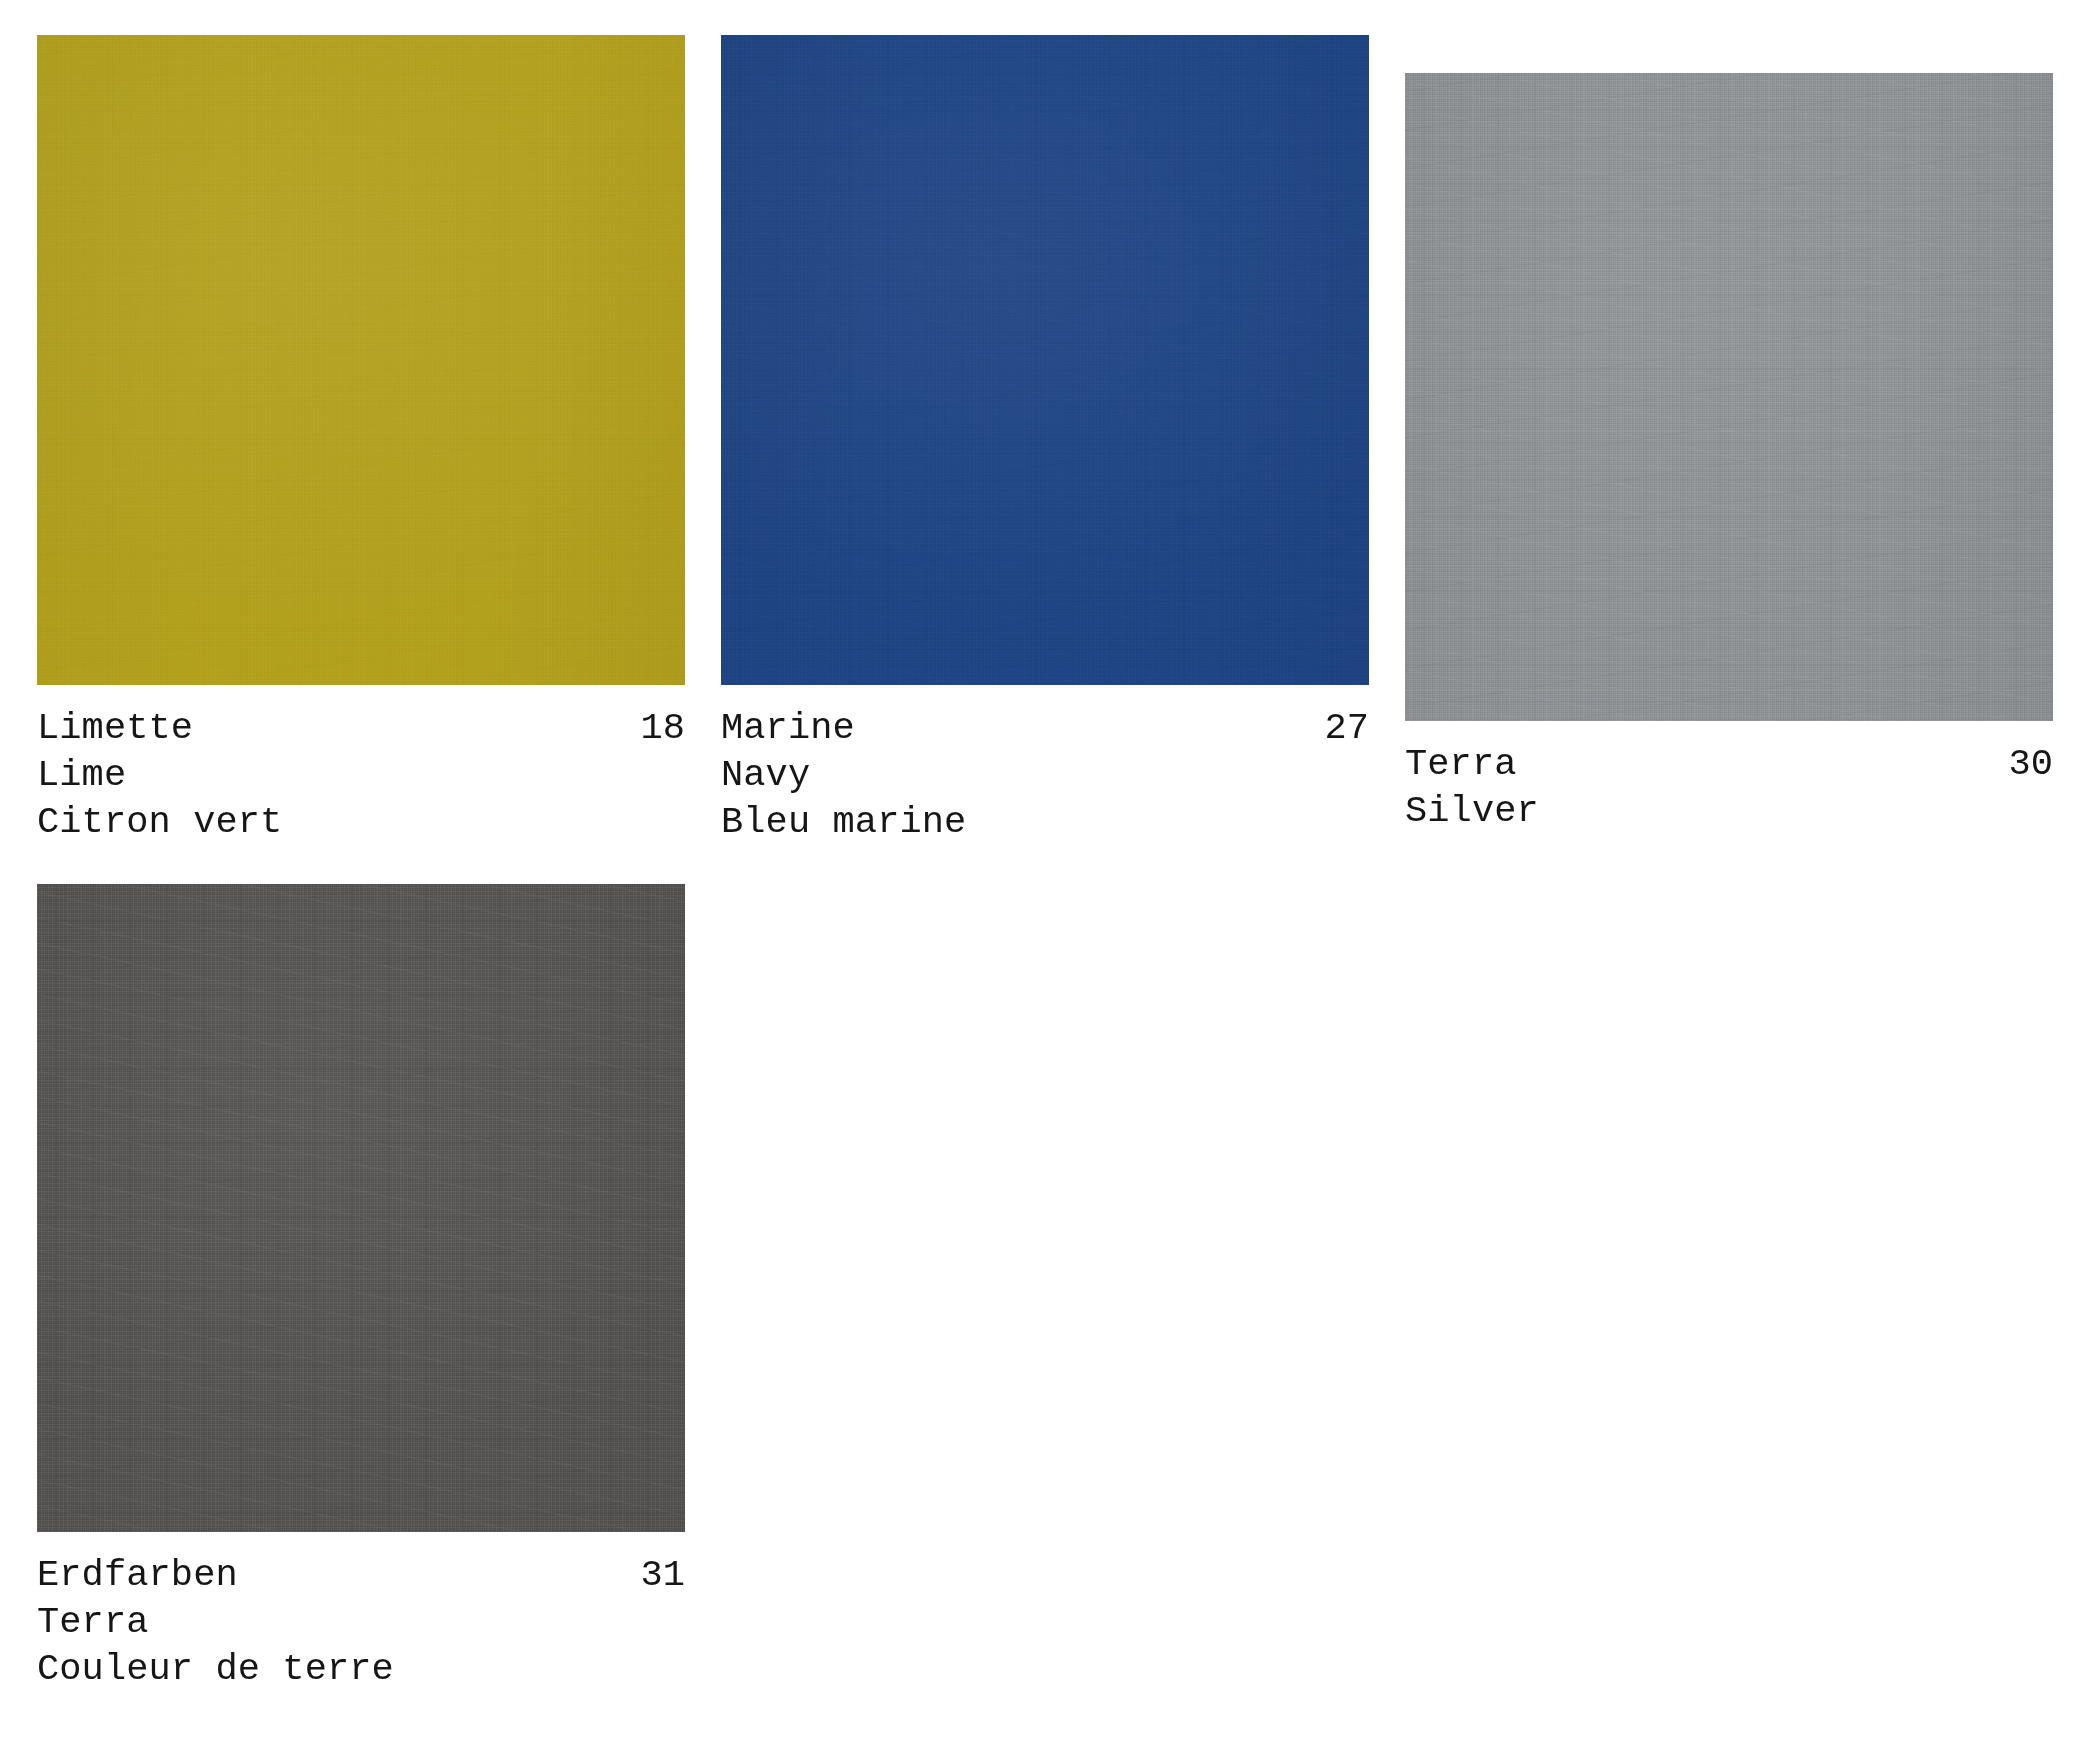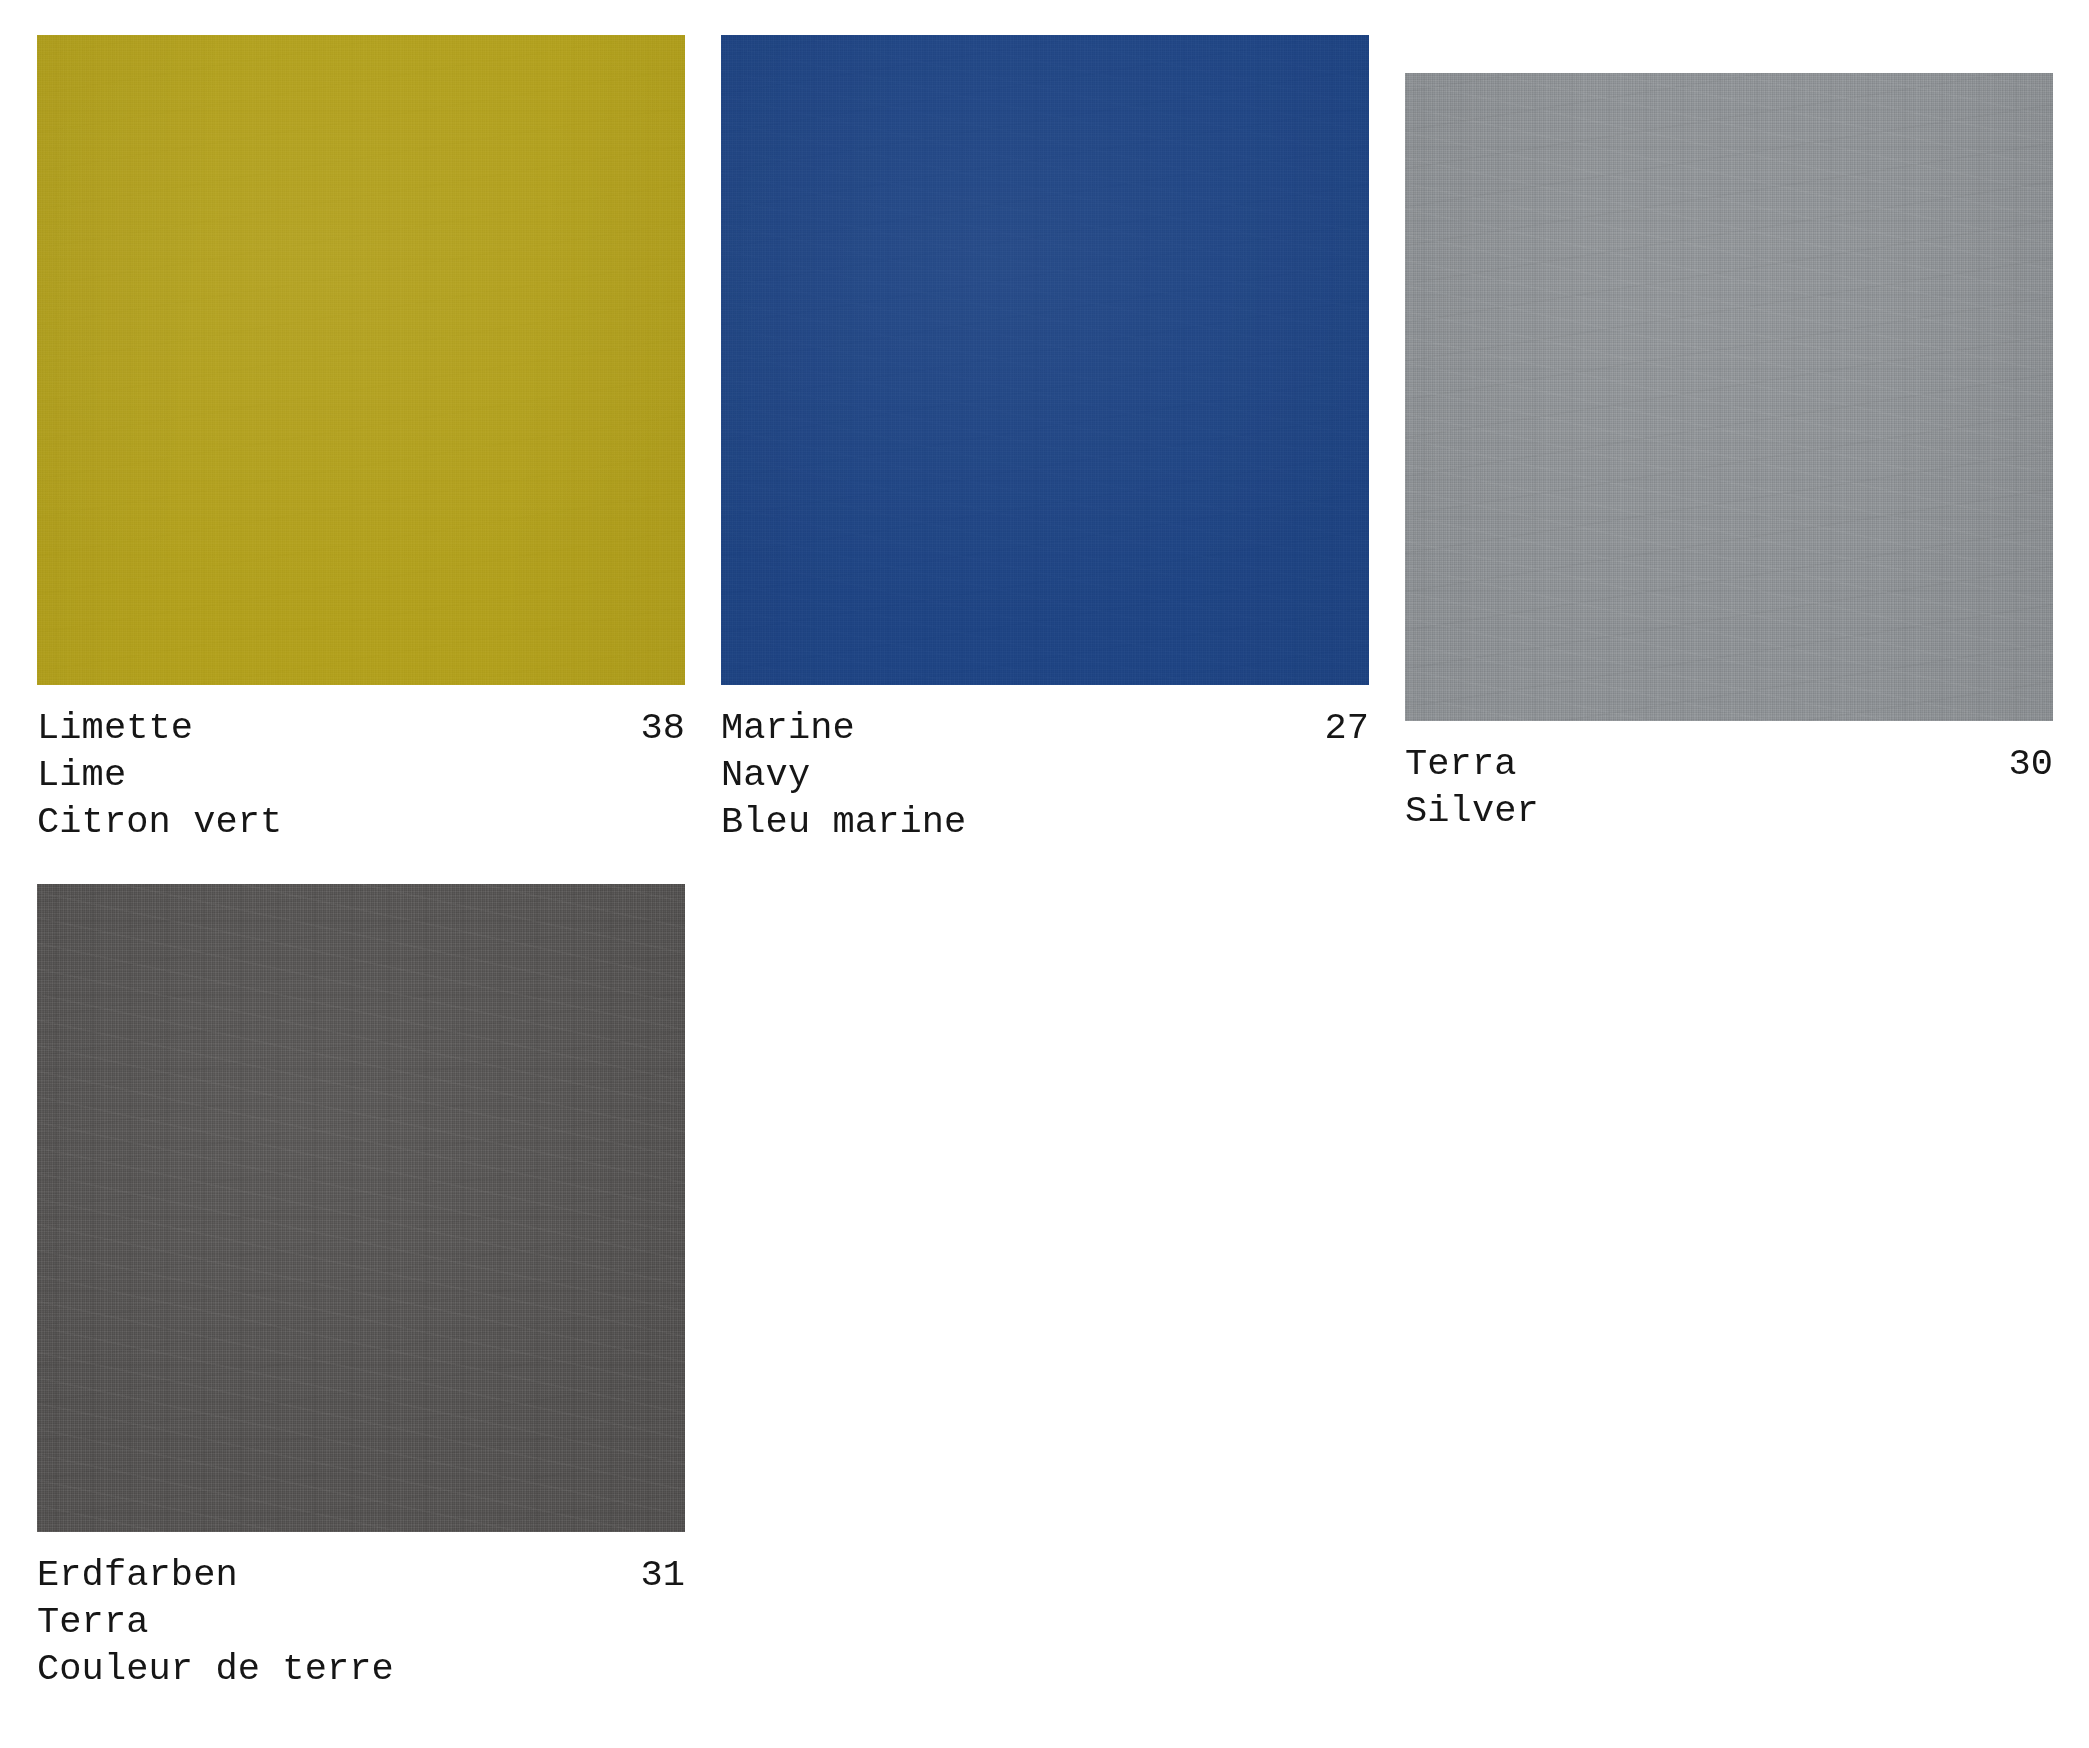--- a/index.html
+++ b/index.html
@@ -159,21 +159,21 @@
 
     <div class="cell row-1">
       <div class="swatch smooth" style="background-color:#b3a11c">
         <div class="weave"></div>
         <div class="slub"></div>
         <div class="sheen"></div>
       </div>
       <div class="caption">
         <div class="caption-top">
           <span class="name-de">Limette</span>
-          <span class="code">38</span>
+          <span class="code">18</span>
         </div>
         <span class="name-en">Lime</span>
         <span class="name-fr">Citron vert</span>
       </div>
     </div>
 
     <div class="cell row-1">
       <div class="swatch smooth" style="background-color:#1e4484">
         <div class="weave"></div>
         <div class="slub"></div>

